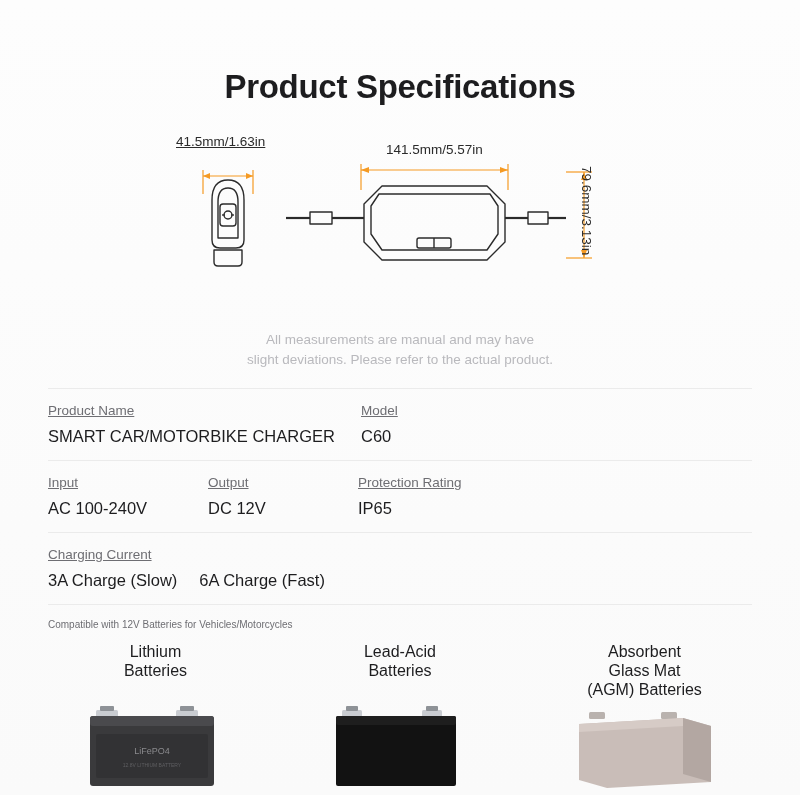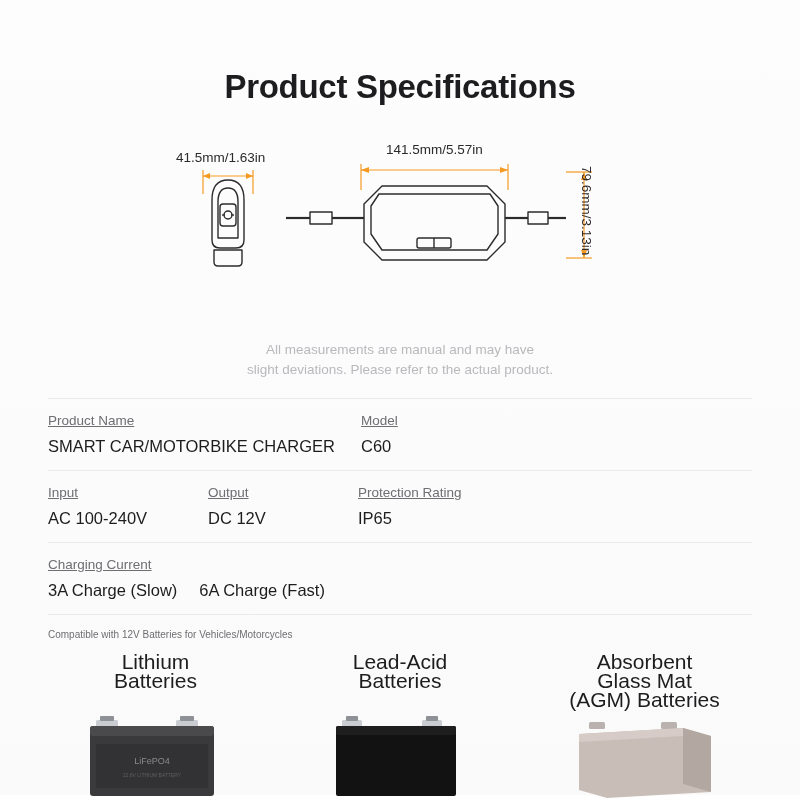--- a/index.html
+++ b/index.html
@@ -48,21 +48,21 @@
   }
   .dim-label.vertical {
     transform-origin: left top;
   }
 
   .disclaimer {
     text-align: center;
     color: #b9b9bd;
     font-size: 13.5px;
     line-height: 20px;
-    margin-top: 16px;
+    margin-top: 6px;
   }
 
   
   .specs {
     margin: 18px 48px 0 48px;
     position: relative;
   }
   .spec-row {
     display: flex;
     border-top: 1px solid #ebebeb;
@@ -105,21 +105,21 @@
   .batteries {
     display: flex;
     justify-content: space-between;
     margin-top: 12px;
   }
   .battery {
     width: 215px;
     text-align: center;
   }
   .battery-name {
-    font-size: 21px;
+    font-size: 16px;
     line-height: 19px;
     color: #1d1d1f;
     font-weight: 500;
     min-height: 58px;
   }
   .battery-img {
     margin-top: 4px;
     height: 86px;
     display: flex;
     align-items: flex-end;
@@ -128,21 +128,21 @@
 </style>
 </head>
 <body>
 
 <div class="page">
 
   <div class="title">Product Specifications</div>
 
   <div class="diagram">
 
-    <div class="dim-label" style="left:176px; top:16px;">41.5mm/1.63in</div>
+    <div class="dim-label" style="left:176px; top:0;text-decoration:underline;">41.5mm/1.63in</div>
     <div class="dim-label" style="left:386px; top:8px;">141.5mm/5.57in</div>
     <div class="dim-label vertical" style="left:594px; top:32px; transform: rotate(90deg);">79.6mm/3.13in</div>
 
     <svg width="800" height="190" viewBox="0 0 800 190">
       <g fill="none" stroke="#f59a23" stroke-width="1.2">
 
         <line x1="203" y1="36" x2="203" y2="60"></line>
         <line x1="253" y1="36" x2="253" y2="60"></line>
         <line x1="203" y1="42" x2="253" y2="42"></line>
         <polygon points="203,42 210,39 210,45" fill="#f59a23" stroke="none"></polygon>

